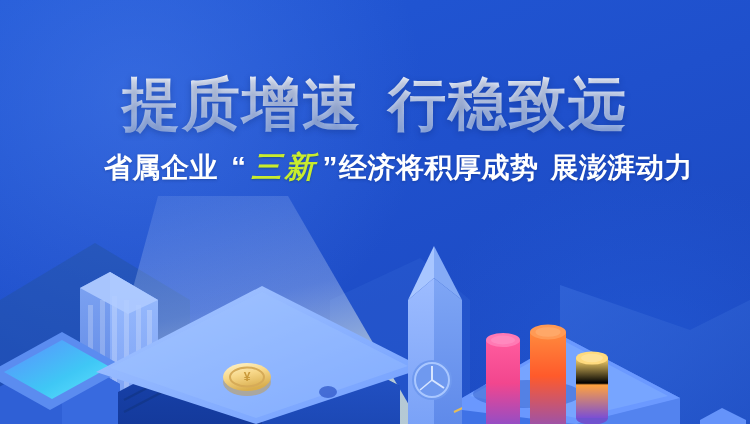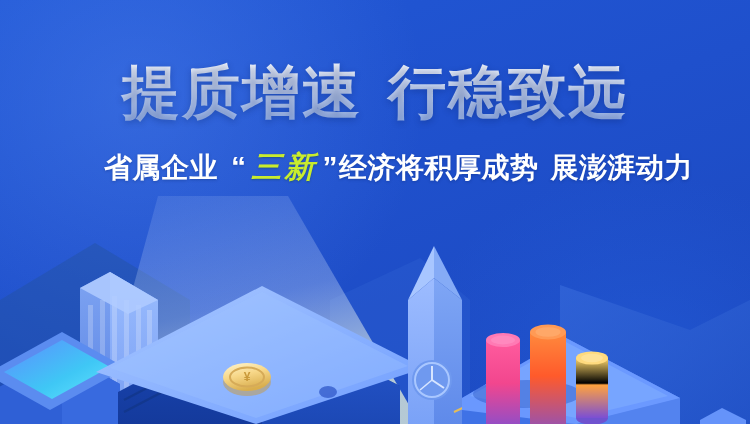--- a/index.html
+++ b/index.html
@@ -10,32 +10,32 @@
     user-select:none;
   }
   
   .bg-base{position:absolute;inset:0;background:linear-gradient(160deg,#2158d6 0%,#1f50cc 45%,#1b47bd 100%);}
   .bg-glow{position:absolute;left:-10%;top:-25%;width:70%;height:120%;
     background:radial-gradient(ellipse at 40% 40%,rgba(108,158,255,.28) 0%,rgba(31,80,204,0) 65%);}
   .bg-glow2{position:absolute;right:-15%;bottom:-30%;width:60%;height:90%;
     background:radial-gradient(ellipse at 50% 50%,rgba(36,94,219,.55) 0%,rgba(31,80,204,0) 70%);}
 
   
-  .text-wrap{position:absolute;left:0;top:4px;width:750px;text-align:center;z-index:40;}
+  .text-wrap{position:absolute;left:0;top:16px;width:750px;text-align:center;z-index:40;}
   .main-title{
     margin:0;padding-top:58px;
     font-size:58px;line-height:1.05;font-weight:bold;letter-spacing:2px;
     background:linear-gradient(180deg,#ffffff 42%,#c3d4f5 78%,#9db9ee 100%);
     -webkit-background-clip:text;background-clip:text;color:transparent;
     text-shadow:0 2px 6px rgba(8,30,90,.28);
     white-space:nowrap;
   }
   .main-title .gap{display:inline-block;width:26px;}
   .sub-title{
-    margin:12px;padding-top:14px;
+    margin:0;padding-top:14px;
     font-size:28px;font-weight:bold;line-height:1.2;color:#ffffff;
     white-space:nowrap;letter-spacing:.5px;
     text-shadow:0 1px 3px rgba(8,30,90,.3);
     padding-left:47px;
   }
   .sub-title .q{color:#ffffff;font-size:30px;padding:0 1px;vertical-align:top;}
   .sub-title .hl{
     color:#c9ec2e;font-size:30px;font-style:italic;font-weight:bold;
     letter-spacing:3px;padding:0 4px;
     text-shadow:0 1px 2px rgba(18,60,20,.35);

